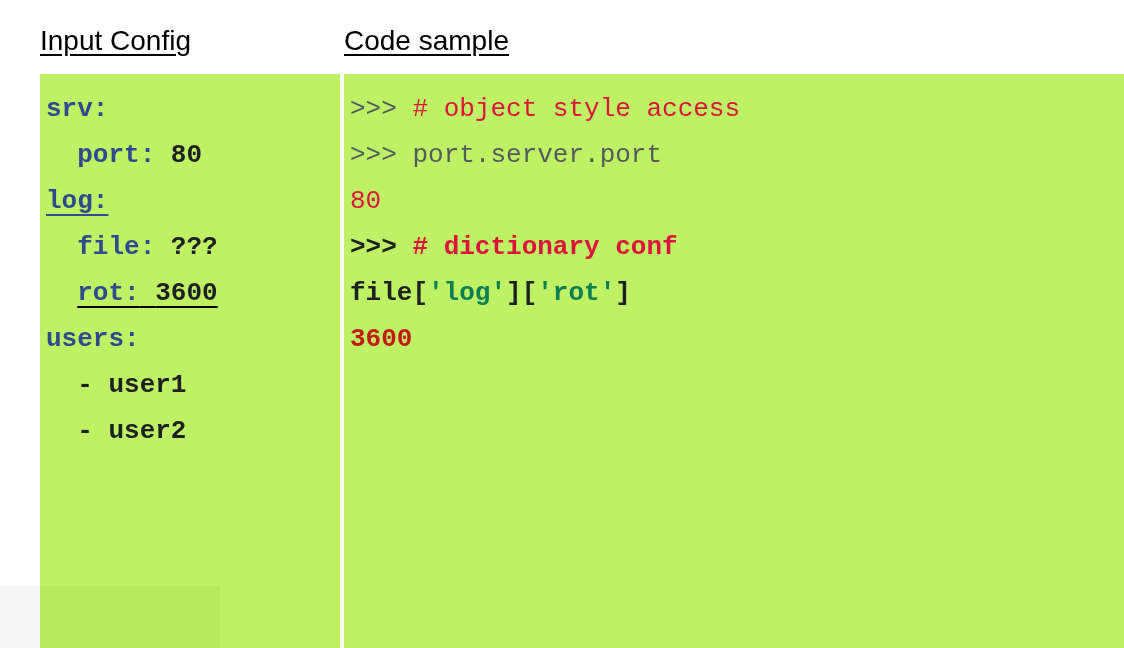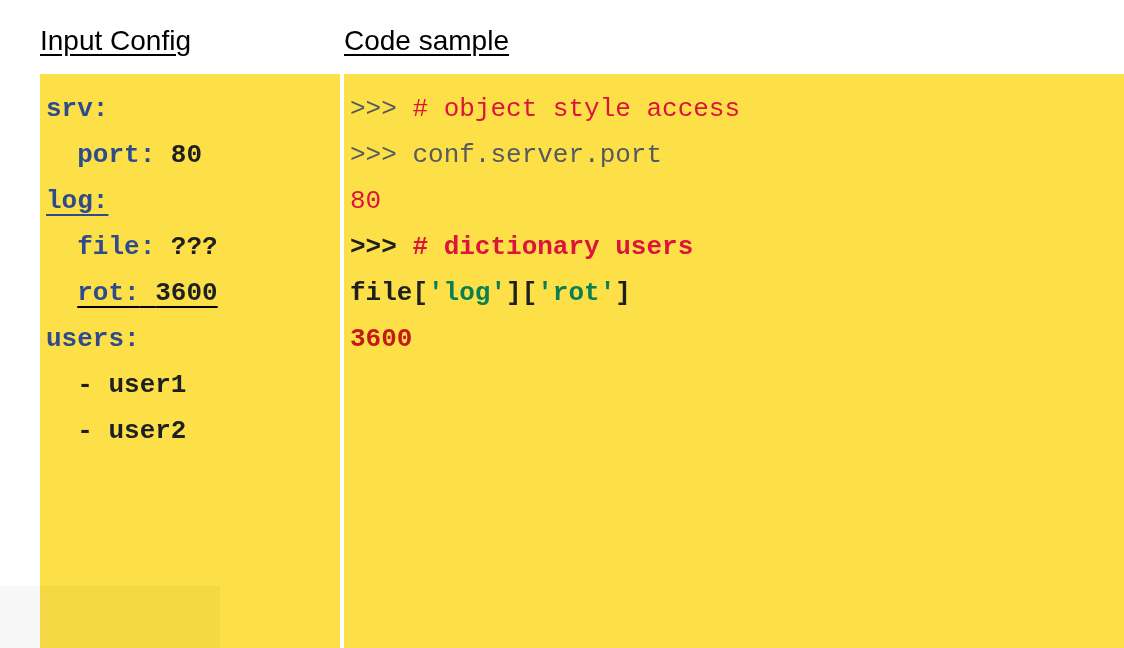--- a/index.html
+++ b/index.html
@@ -35,21 +35,21 @@
     font-size:28px;
     line-height:34px;
     text-decoration:underline;
     text-underline-offset:4px;
     margin:8px 0 16px 0;
     color:#000;
     font-weight:400;
   }
   pre.block{
     margin:0;
-    background:#fde047;
+    background:#bef264;
     font-family:"Courier New",Courier,monospace;
     font-size:26px;
     line-height:46px;
     font-weight:700;
     white-space:pre;
     padding:12px 6px 12px 6px;
     box-sizing:border-box;
     height:582px; 
     overflow:hidden;
   }
@@ -89,23 +89,23 @@
   <span class="ul"><span class="navy">rot:</span> <span class="dark">3600</span></span>
 <span class="navy">users:</span>
   <span class="dark">- </span><span class="dark">user1</span>
   <span class="dark">- </span><span class="dark">user2</span>
 </pre>
   </div>
 
   <div class="col col-right">
     <div class="heading">Code sample</div>
 <pre class="block"><span style="font-weight:400"><span class="grey">&gt;&gt;&gt; </span><span class="crim"># object style access</span>
-<span class="grey">&gt;&gt;&gt; </span><span class="grey">conf.server.port</span>
+<span class="grey">&gt;&gt;&gt; </span><span class="grey">port.server.port</span>
 <span class="crim">80</span></span>
-<span class="dark">&gt;&gt;&gt; </span><span class="crim"># dictionary users</span>
+<span class="dark">&gt;&gt;&gt; </span><span class="crim"># dictionary conf</span>
 <span class="dark">file[</span><span class="green">'log'</span><span class="dark">][</span><span class="green">'rot'</span><span class="dark">]</span>
 <span class="red">3600</span>
 </pre>
   </div>
 
 </div>
 
 <div class="shadow-chip"></div>
 
 </body></html>

